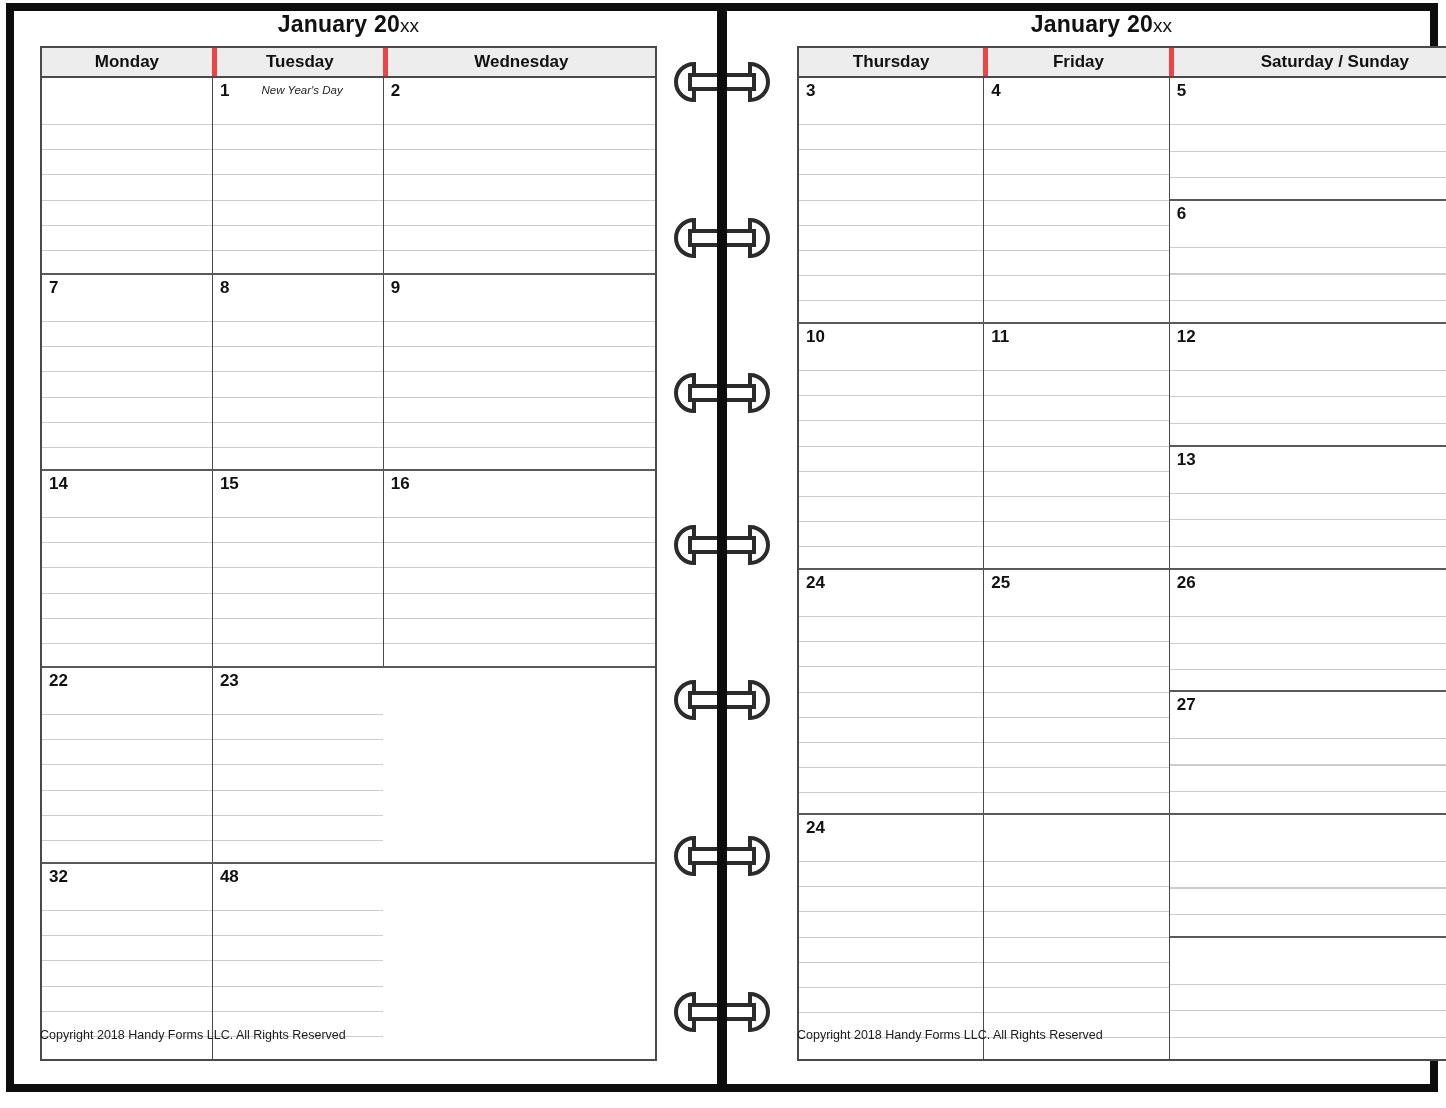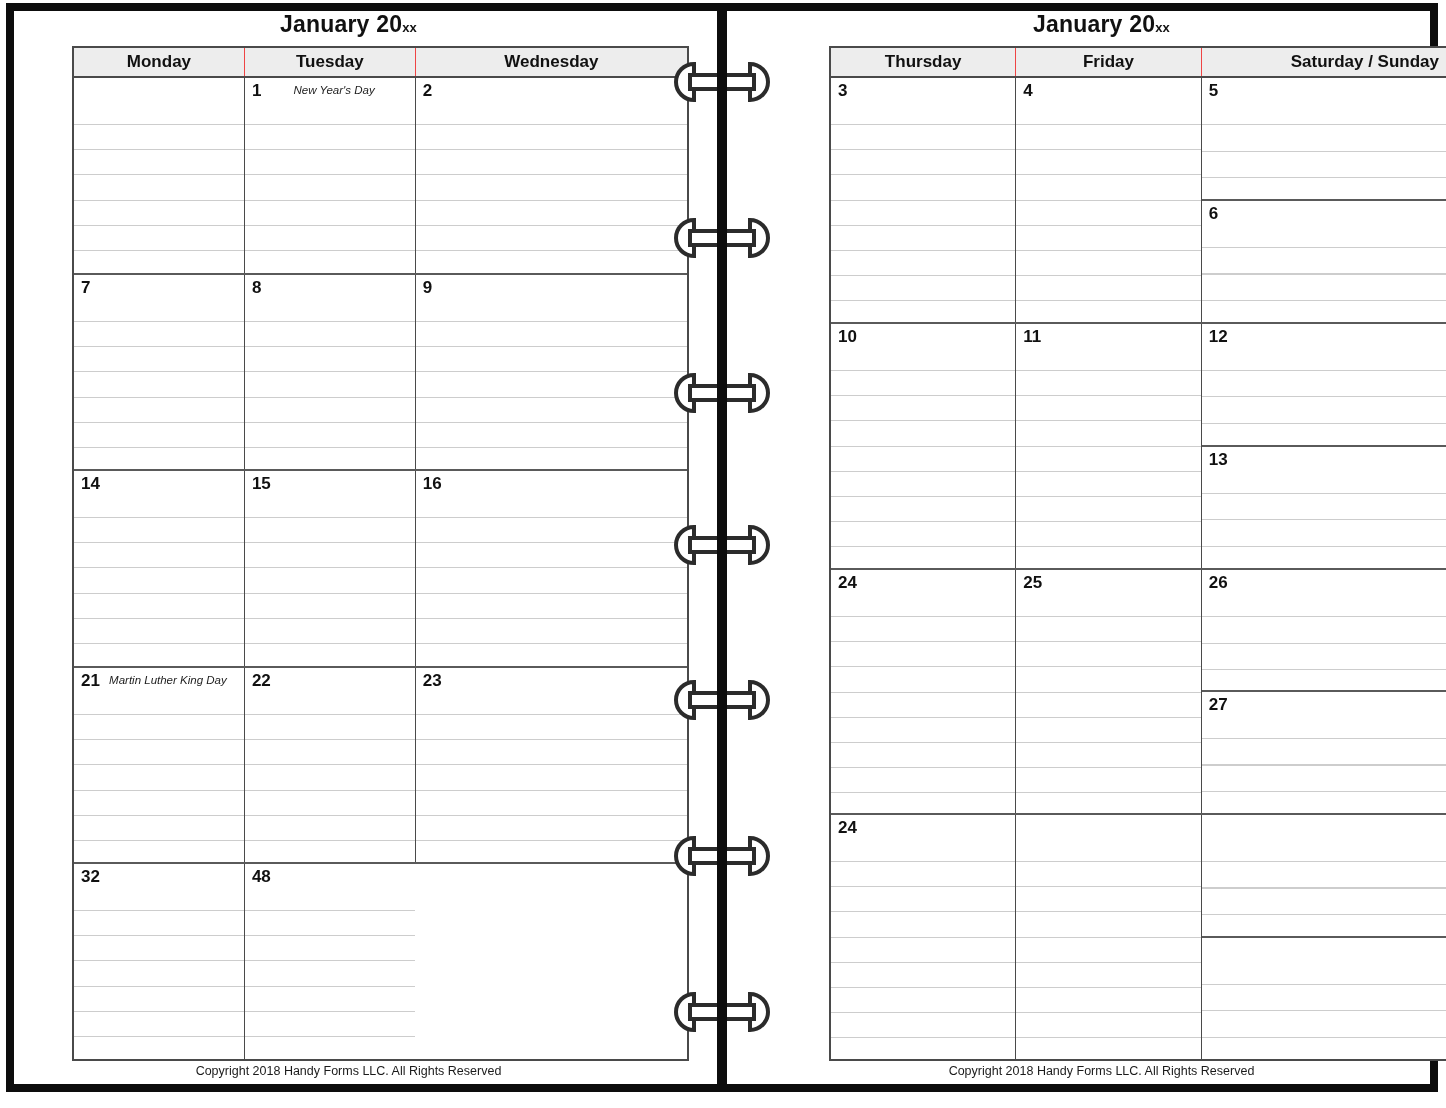--- a/index.html
+++ b/index.html
@@ -6,31 +6,31 @@
   *{box-sizing:border-box;}
   body{width:1446px;height:1108px;position:relative;font-family:"Liberation Sans",sans-serif;color:#111;}
 
   .board{position:absolute;left:6px;top:3px;width:1432px;height:1089px;border:8px solid #0d0d0d;background:#fff;}
 
   .spine{position:absolute;left:703px;top:0;bottom:0;width:10px;background:#0d0d0d;z-index:3;}
 
   .ring{position:absolute;width:104px;height:40px;left:656px;z-index:2;}
 
   .page-title{position:absolute;top:0;height:32px;text-align:center;font-weight:bold;font-size:23px;letter-spacing:.2px;}
-  .page-title .suffix{font-size:13px;font-weight:bold;}
-
-  .cal{position:absolute;top:35px;height:1015px;border:2px solid #4a4a4a;display:flex;flex-direction:column;background:#fff;margin-left:32px;}
+  .page-title .suffix{font-size:19px;font-weight:normal;}
+
+  .cal{position:absolute;top:35px;height:1015px;border:2px solid #4a4a4a;display:flex;flex-direction:column;background:#fff;}
   .cal-left{left:26px;width:617px;}
   .cal-right{left:783px;width:701px;}
 
   .cal-header{height:30px;flex:0 0 30px;display:grid;background:#ededed;border-bottom:2px solid #4a4a4a;}
   .cal-left .cal-header{grid-template-columns:171fr 172fr 274fr;}
   .cal-right .cal-header{grid-template-columns:161fr 162fr 286fr;}
   .hcell{display:flex;align-items:center;justify-content:center;font-weight:bold;font-size:17px;}
-  .hcell + .hcell{border-left:1px solid #ef4444;}
+  .hcell + .hcell{border-left:5px solid #ef4444;}
 
   .week{flex:1 1 0;display:grid;position:relative;}
   .cal-left .week{grid-template-columns:171fr 172fr 274fr;}
   .cal-right .week{grid-template-columns:161fr 162fr 286fr;}
   .week + .week{border-top:2px solid #5a5a5a;}
 
   .day{position:relative;overflow:hidden;}
   .day + .day, .weekend{border-left:1px solid #4a4a4a;}
 
   .rules{position:absolute;left:0;right:0;top:46px;bottom:0;
@@ -38,21 +38,21 @@
   .half .rules{top:46px;background:repeating-linear-gradient(to bottom,#cdcdcd 0 1px,transparent 1px 26.5px);}
 
   .drow{position:relative;display:flex;align-items:flex-start;padding:3px 8px 0 7px;z-index:1;}
   .dnum{font-weight:bold;font-size:17px;line-height:1.15;}
   .holiday{font-style:italic;font-size:11.5px;color:#222;margin:3px auto 0 auto;}
 
   .weekend{position:relative;display:flex;flex-direction:column;}
   .half{position:relative;flex:1 1 0;overflow:hidden;}
   .half + .half{border-top:2px solid #5a5a5a;}
 
-  .copyright{position:absolute;top:1053px;font-size:12.5px;text-align:center;color:#1a1a1a;}
+  .copyright{position:absolute;top:1017px;font-size:12.5px;text-align:left;color:#1a1a1a;}
   .copyright-left{left:26px;width:617px;}
   .copyright-right{left:783px;width:609px;}
 </style>
 </head>
 <body>
 
 <div class="board">
 
   <div>
     <div class="page-title" style="left:26px;width:617px;"><span>January 20</span><span class="suffix">xx</span></div>
@@ -126,27 +126,20 @@
             <div class="drow">
               <span class="dnum">16</span>
             </div>
             <div class="rules"></div>
           </div>
       </div>
 
       <div class="week">
         <div class="day">
             <div class="drow">
-              <span class="dnum">21</span>
-              <span class="holiday">Martin Luther King Day</span>
-            </div>
-            <div class="rules"></div>
-          </div>
-        <div class="day">
-            <div class="drow">
               <span class="dnum">22</span>
             </div>
             <div class="rules"></div>
           </div>
         <div class="day">
             <div class="drow">
               <span class="dnum">23</span>
             </div>
             <div class="rules"></div>
           </div>

